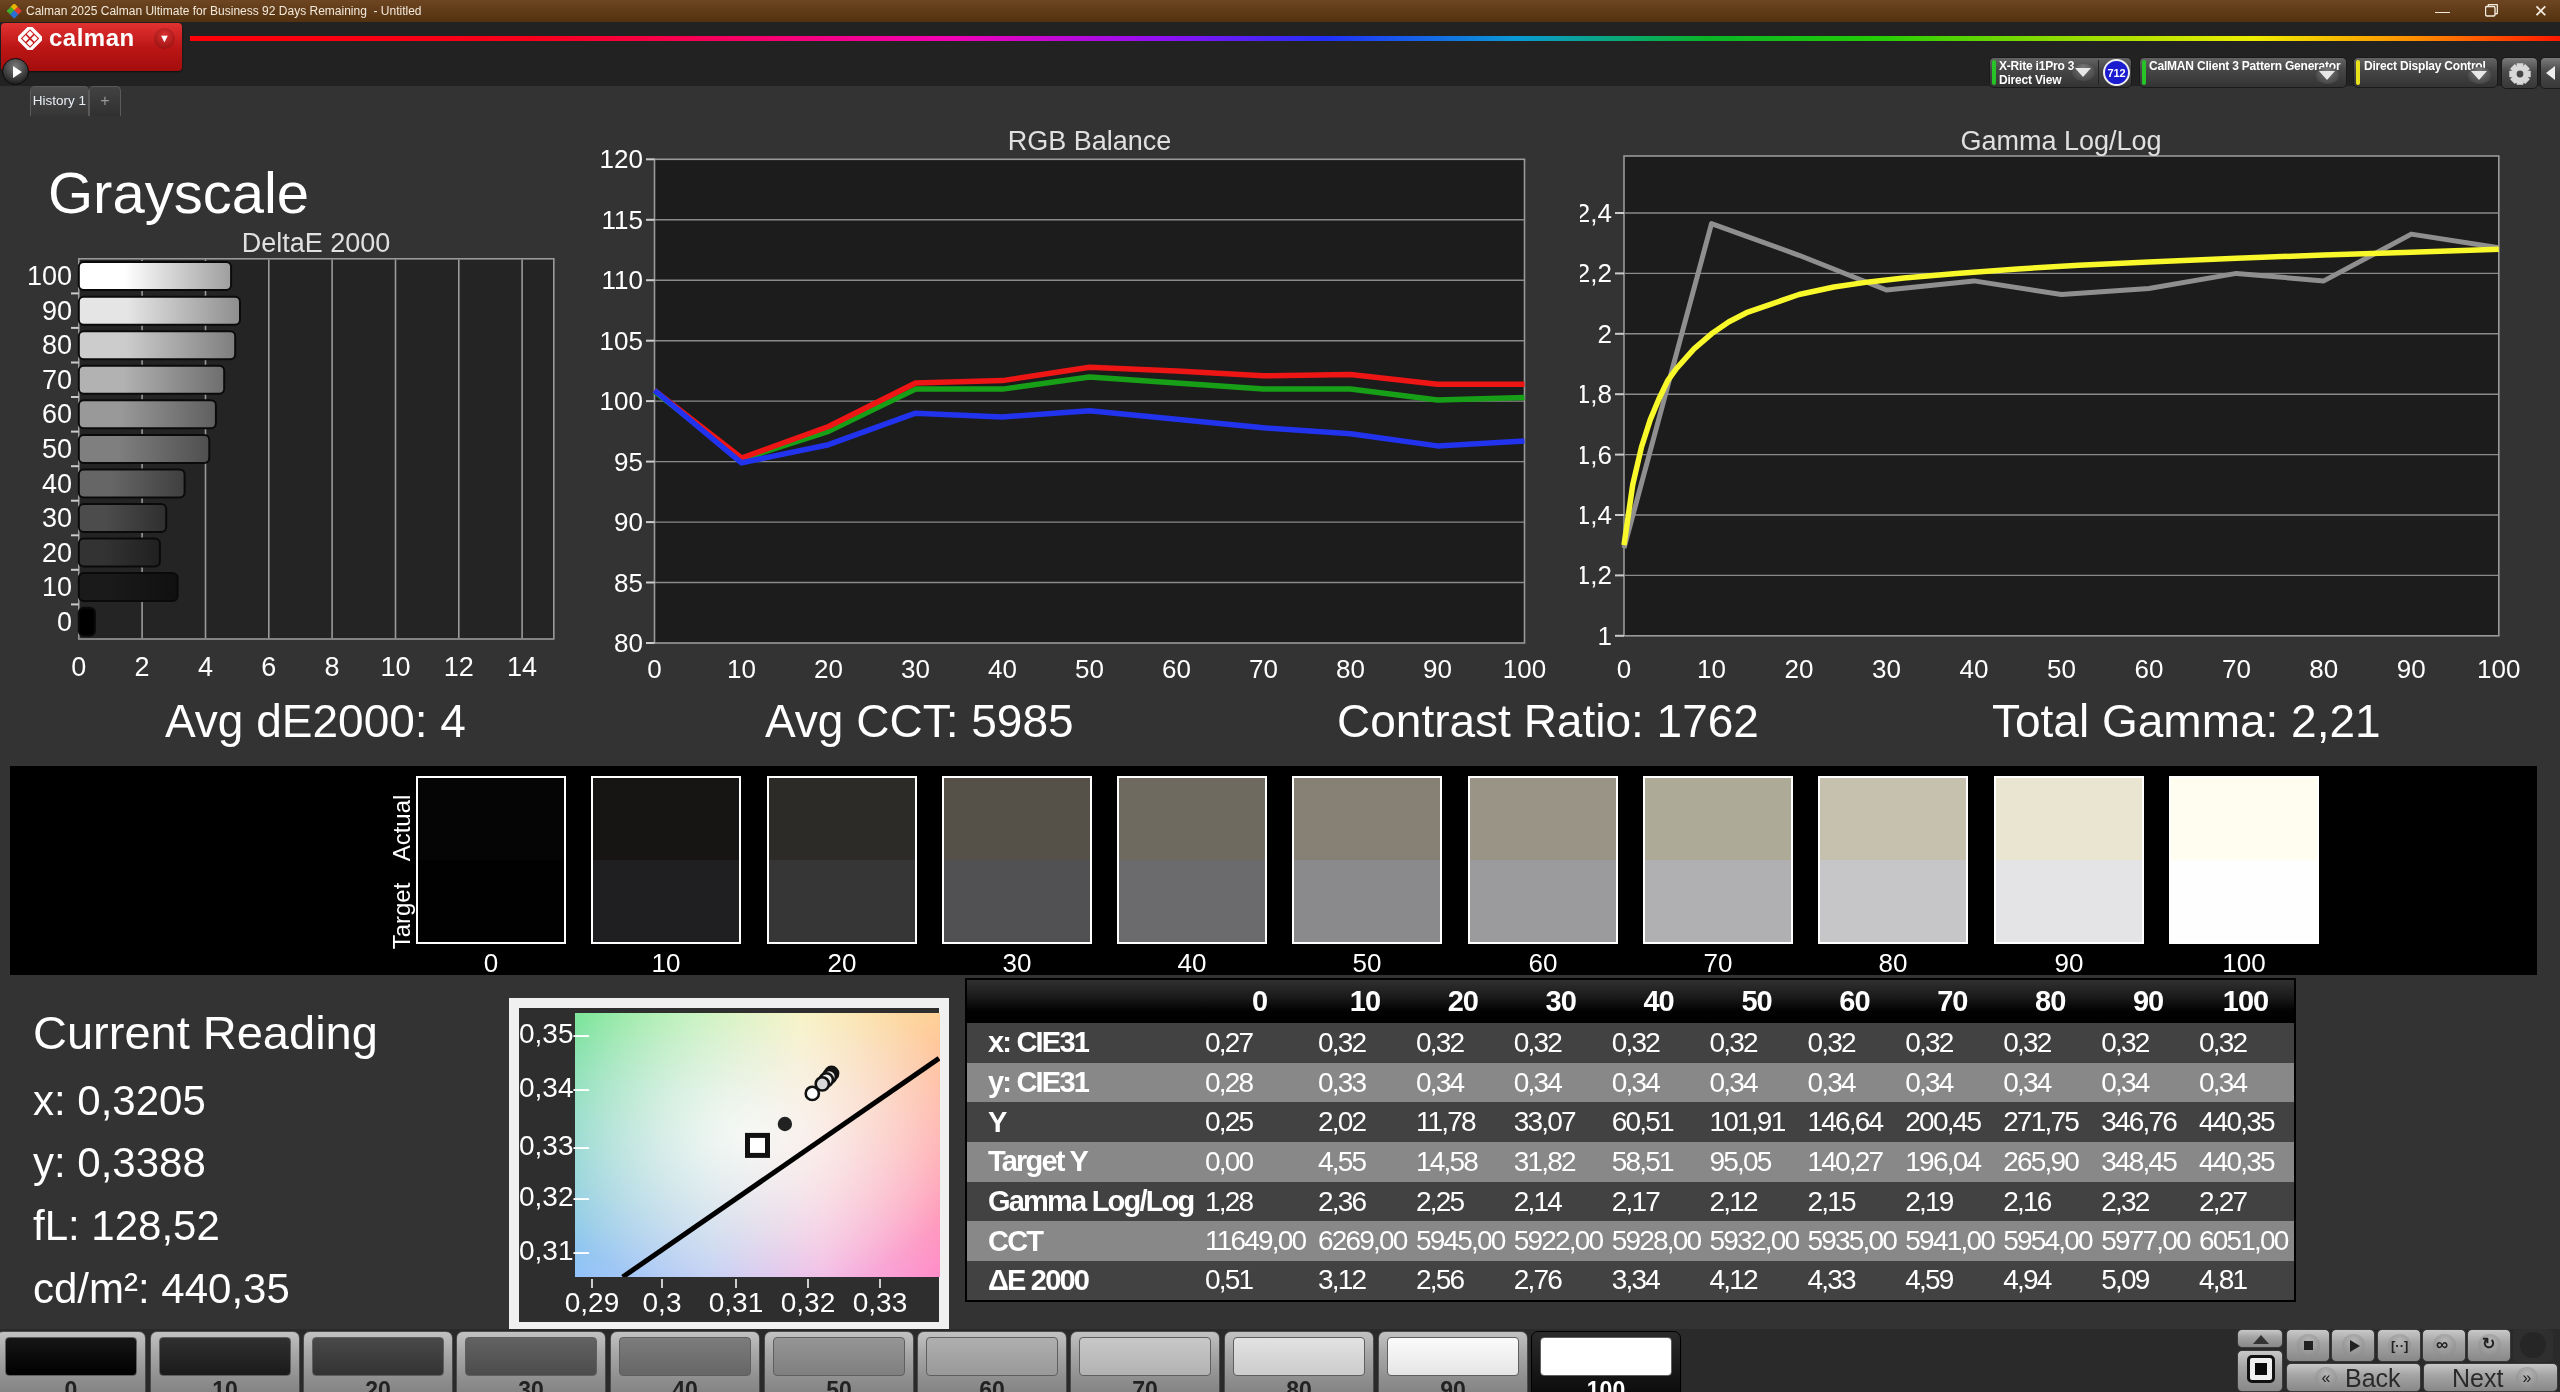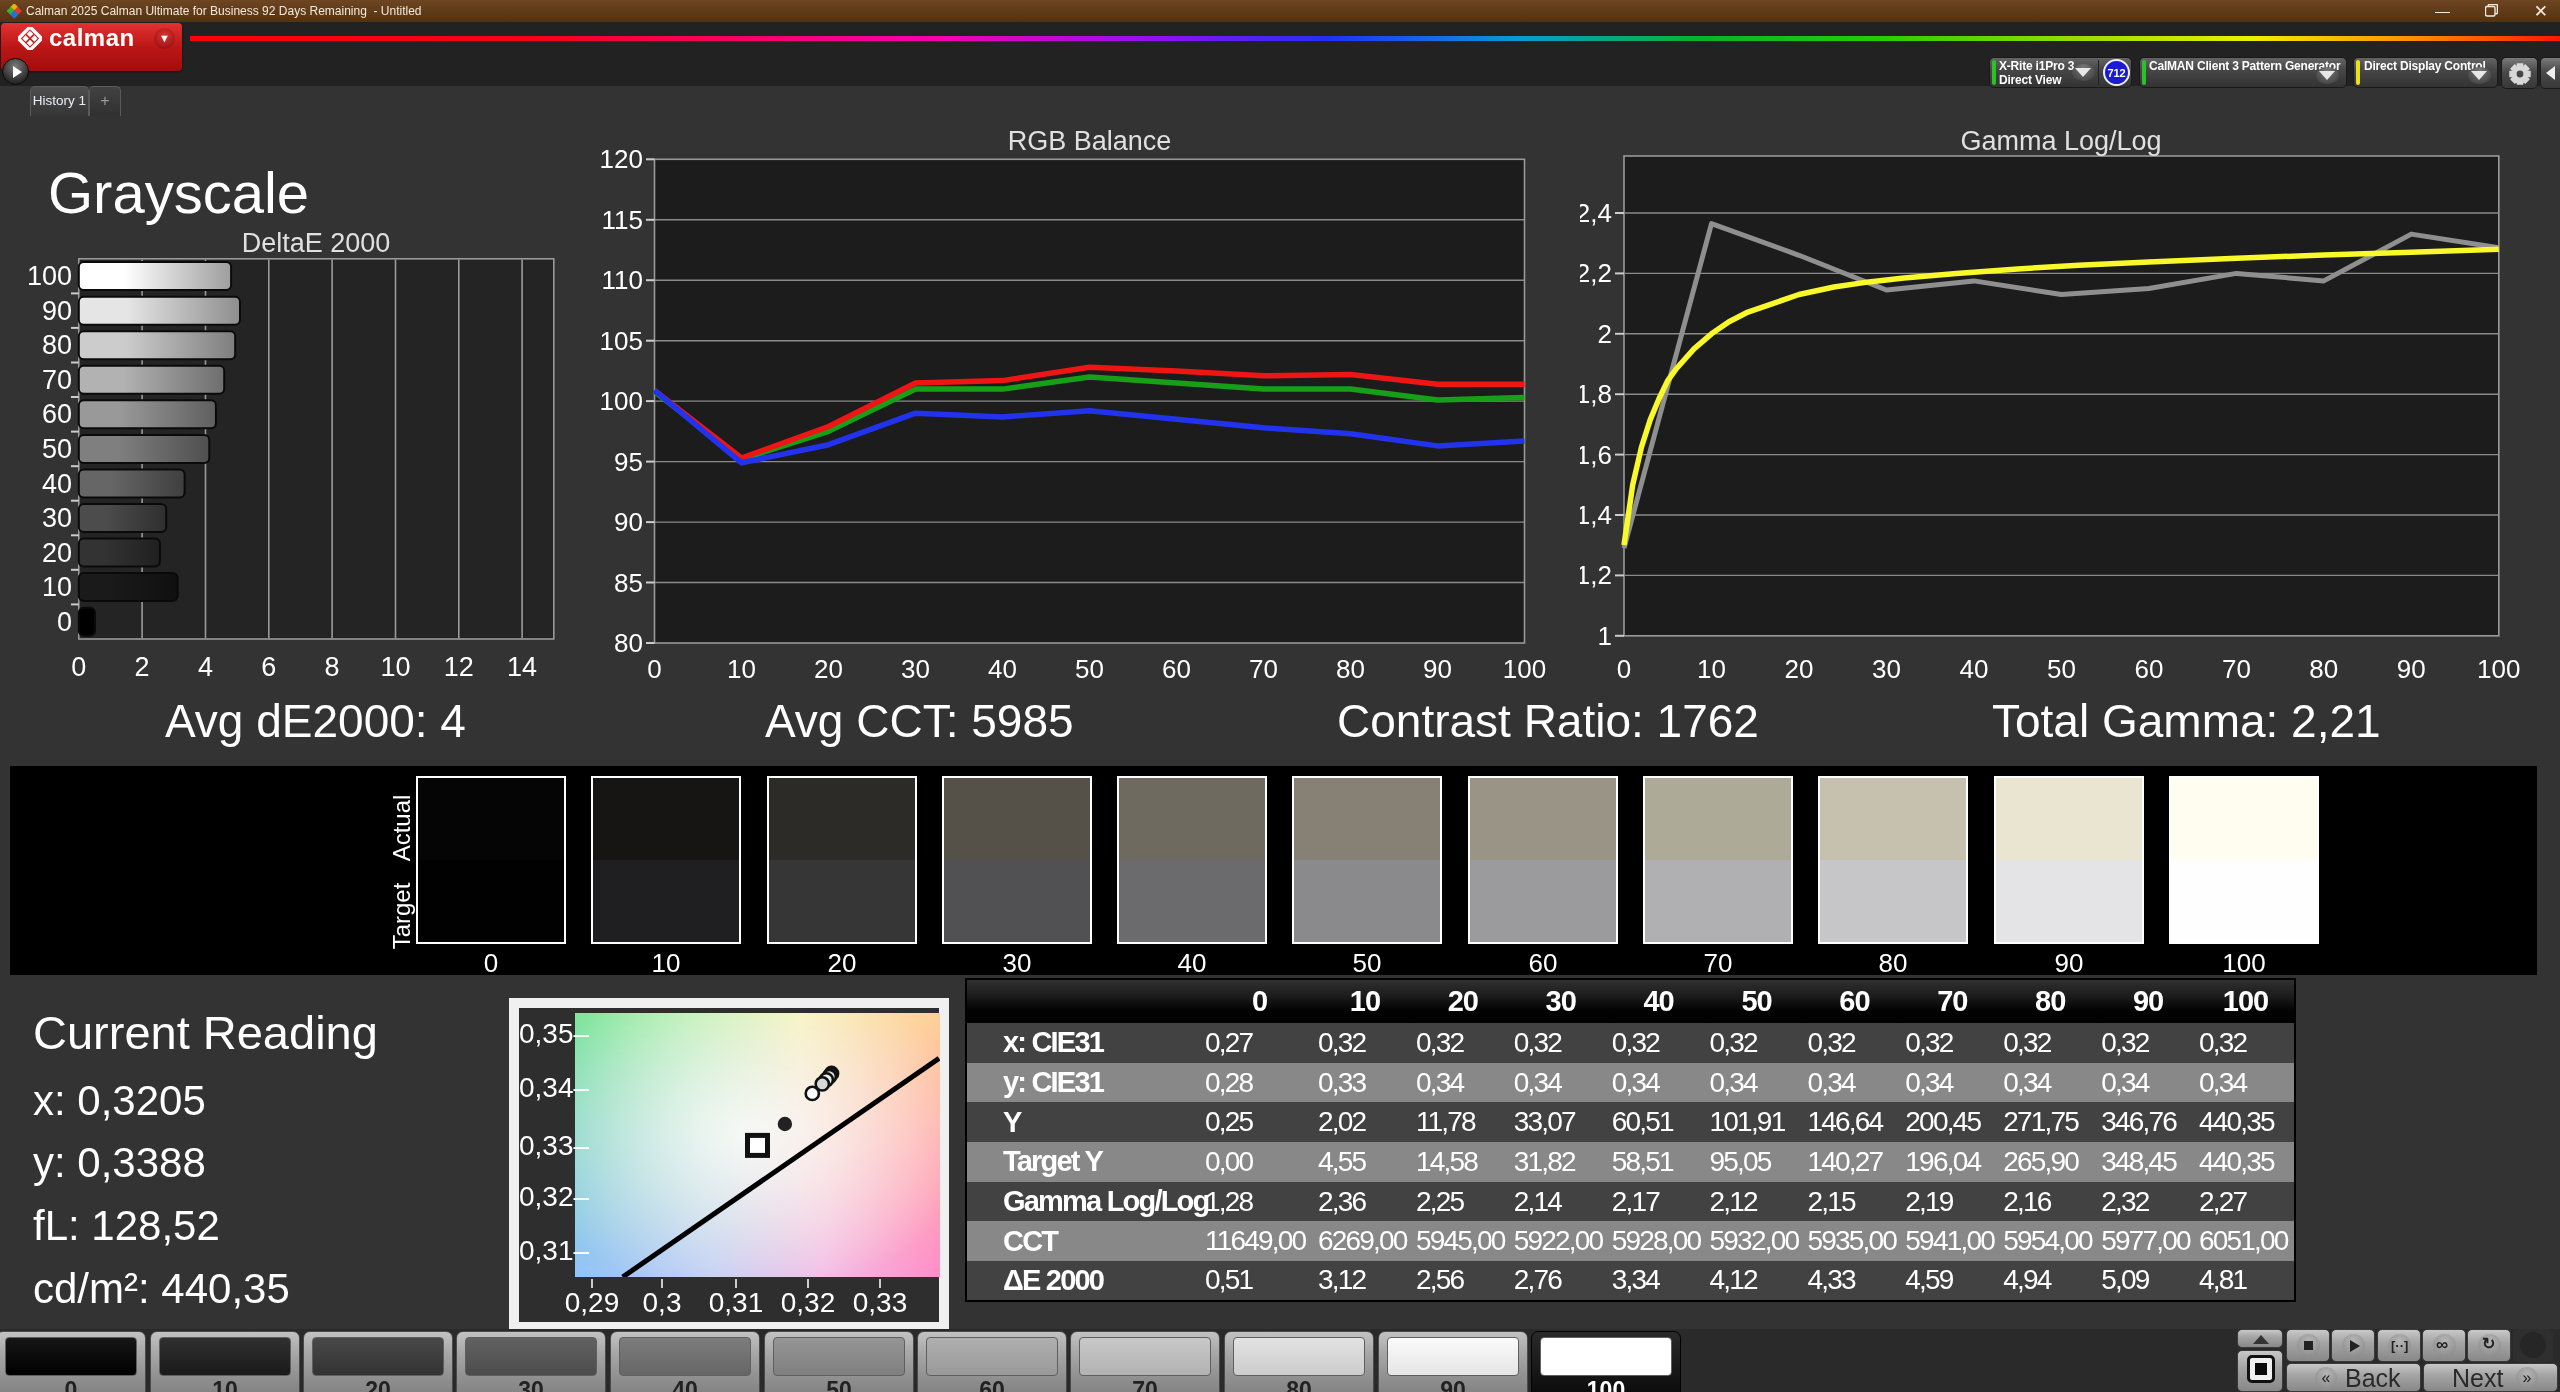--- a/index.html
+++ b/index.html
@@ -33,21 +33,21 @@
 .sw .a { position:absolute; left:0; top:0; width:100%; height:50%; }
 .sw .t { position:absolute; left:0; bottom:0; width:100%; height:50%; }
 .swlab { position:absolute; top:182px; width:150px; text-align:center; color:#fff; font-size:26px; }
 #curread { left:33px; top:1005px; font-size:47px; color:#fff;text-align:center; }
 .crline { left:33px; font-size:42px; color:#fff; }
 #cie { left:509px; top:998px; width:440px; height:334px; background:#2e2e2e; border:10px solid #f0f0f0; }
 .cielab { position:absolute; color:#fff; font-size:28px; }
 #table { left:965px; top:978px; width:1331px; height:322px; border:2px solid #000; border-collapse:collapse; table-layout:fixed; color:#fff; }
 #table th { background:linear-gradient(180deg,#303030,#1a1a1a 40%,#030303 70%,#000); height:44px; font-size:29px; font-weight:bold; letter-spacing:-1px; }
 #table td { font-size:28px; text-align:left; padding-left:2px; white-space:nowrap; height:39.7px; letter-spacing:-1.8px; }
-#table td.lab { text-align:left; padding-left:36px; font-weight:bold; font-size:29px; letter-spacing:-1.8px; }
+#table td.lab { text-align:left; padding-left:21px; font-weight:bold; font-size:29px; letter-spacing:-1.8px; }
 #table tr.d td { background:#424242; }
 #table tr.l td { background:#888888; }
 #bottomstrip { left:0; top:1329px; width:2560px; height:63px; background:#2a2a2a; }
 .pbtn { position:absolute; top:2px; width:150px; height:70px; border-radius:7px; background:linear-gradient(180deg,#c2c2c2,#a8a8a8 30%,#8e8e8e 70%,#7e7e7e); border:1px solid #4a4a4a; }
 .pbtn .swv { position:absolute; left:8px; top:5px; right:8px; height:39px; border-radius:4px; border:1px solid #5f5f5f; }
 .pbtn .lb { position:absolute; top:45px; width:100%; text-align:center; font-size:23px; font-weight:bold; color:#222; }
 .pbtn.sel { background:linear-gradient(180deg,#2a2a2a,#090909); border-color:#000; }
 .pbtn.sel .lb { color:#fff; }
 .ctl { position:absolute; border-radius:5px; background:linear-gradient(180deg,#c8c8c8,#a5a5a5 40%,#888888); border:1px solid #3a3a3a; }
 .cic { position:absolute; border-radius:50%; background:radial-gradient(circle at 50% 30%,#b5b5b5,#848484); color:#1d1d1d; text-align:center; }

